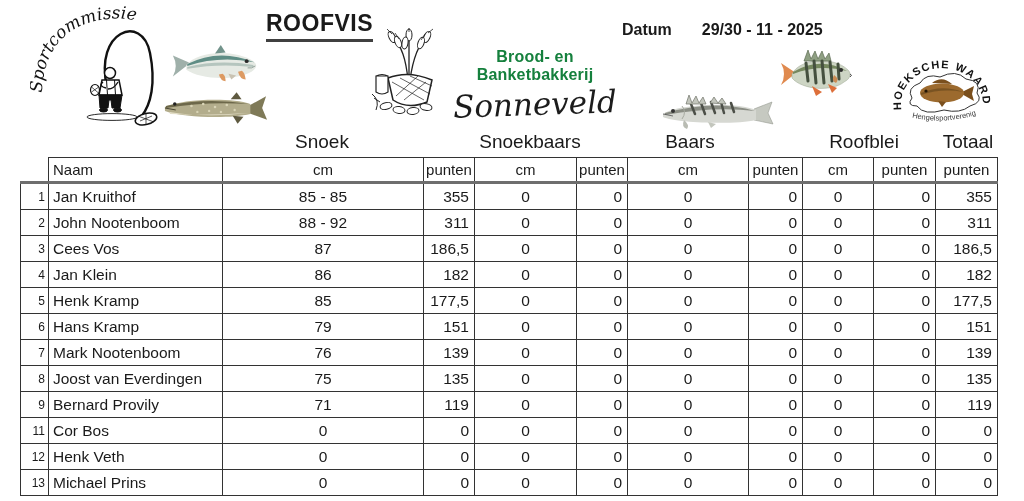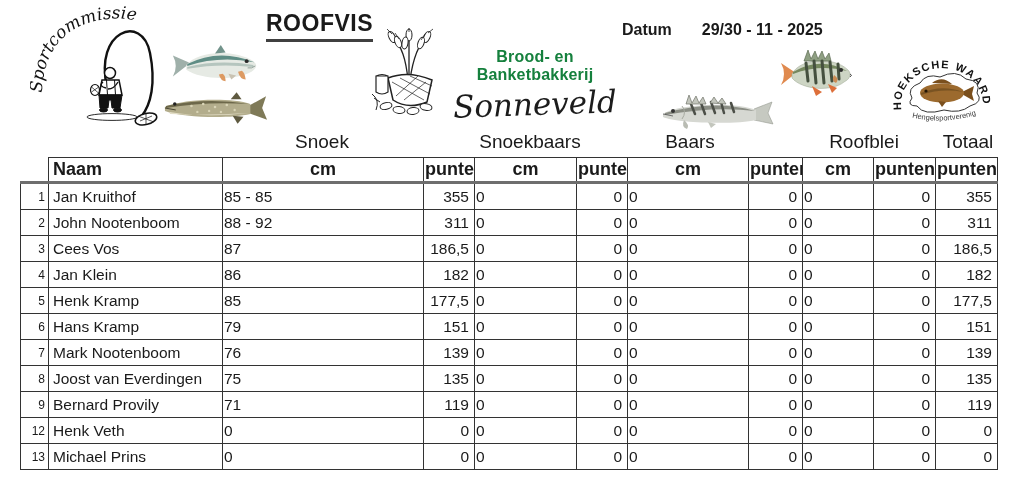--- a/index.html
+++ b/index.html
@@ -37,31 +37,31 @@
 
   
   table#results-table {
     position:absolute; left:20px; top:157px;
     border-collapse:collapse; table-layout:fixed; width:977px;
   }
   #results-table th, #results-table td {
     border:1px solid #333; overflow:hidden; white-space:nowrap;
   }
   #results-table th {
-    font-weight:bold; font-size:18px; height:21px; text-align:center;
+    font-weight:normal; font-size:15px; height:21px; text-align:center;
     color:#1a1a1a; background:#fff;
   }
   #results-table thead th { border-bottom:3px solid #6e6e6e; }
   #results-table th.naam-h { text-align:left; padding-left:4px; }
   #results-table th.nohdr { border:none; border-bottom:3px solid #6e6e6e; }
   #results-table td { font-size:15.5px; height:23px; background:#fff; }
   #results-table td.nr { font-size:12px; }
   #results-table td.naam { padding-left:4px; }
   .a-left   { text-align:left; }
-  .a-center { }
+  .a-center { text-align:center; }
   .a-right  { text-align:right; padding-right:5px; }
   td.nr.a-right { padding-right:3px; }
 
   svg text { font-family:"Liberation Sans", sans-serif; }
   svg .script { font-family:"DejaVu Serif", serif; font-style:italic; }
 </style>
 </head>
 <body>
 
 <svg class="abs" style="left:30px;top:5px;" width="148" height="122" viewBox="0 0 148 122">
@@ -368,20 +368,33 @@
         <td class="a-right">119</td>
         <td class="a-center">0</td>
         <td class="a-right">0</td>
         <td class="a-center">0</td>
         <td class="a-right">0</td>
         <td class="a-center">0</td>
         <td class="a-right">0</td>
         <td class="a-right">119</td>
       </tr>
       <tr>
+        <td class="a-right nr">11</td>
+        <td class="a-left naam">Cor Bos</td>
+        <td class="a-center">0</td>
+        <td class="a-right">0</td>
+        <td class="a-center">0</td>
+        <td class="a-right">0</td>
+        <td class="a-center">0</td>
+        <td class="a-right">0</td>
+        <td class="a-center">0</td>
+        <td class="a-right">0</td>
+        <td class="a-right">0</td>
+      </tr>
+      <tr>
         <td class="a-right nr">12</td>
         <td class="a-left naam">Henk Veth</td>
         <td class="a-center">0</td>
         <td class="a-right">0</td>
         <td class="a-center">0</td>
         <td class="a-right">0</td>
         <td class="a-center">0</td>
         <td class="a-right">0</td>
         <td class="a-center">0</td>
         <td class="a-right">0</td>

